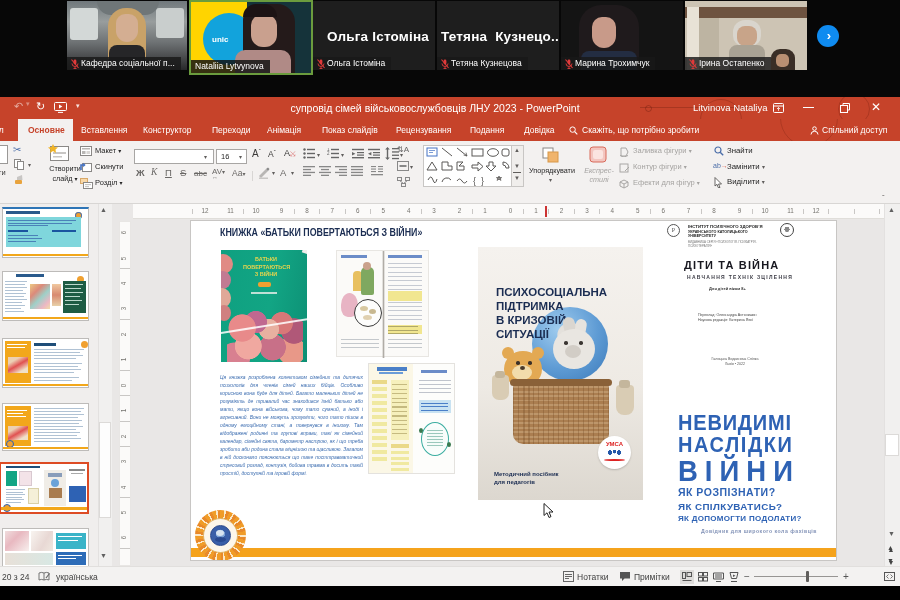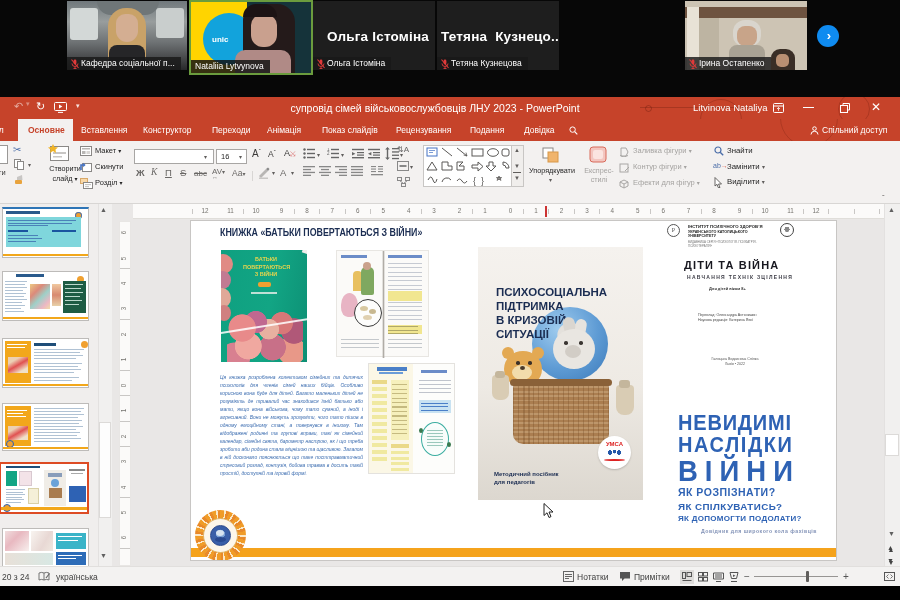--- a/index.html
+++ b/index.html
@@ -69,20 +69,32 @@
     <div class="bigname" style="left:4px;top:28px;">Тетяна&nbsp; Кузнецо...</div>
     <div class="lbl"><span class="mic">
             <svg width="8" height="10" viewBox="0 0 8 10">
               <rect x="2.6" y="0.5" width="2.8" height="5" rx="1.4" fill="#e03a3a"></rect>
               <path d="M1 4.5 a3 3 0 0 0 6 0 M4 7.5 v2 M2.5 9.5 h3" stroke="#e03a3a" stroke-width="0.9" fill="none"></path>
               <line x1="0.5" y1="0.5" x2="7.5" y2="9" stroke="#e03a3a" stroke-width="1.1"></line>
             </svg>
           </span>Тетяна Кузнецова</div>
   </div>
 
+  <div class="abs" style="left:561px;top:1px;width:122px;height:69px;background:#141414;overflow:hidden;">
+    <div class="abs" style="left:18px;top:4px;width:60px;height:66px;background:#1f1a1c;border-radius:22px 22px 0 0;"></div>
+    <div class="abs" style="left:31px;top:16px;width:24px;height:31px;background:#c89a89;border-radius:10px 10px 12px 12px;"></div>
+    <div class="abs" style="left:20px;top:50px;width:56px;height:20px;background:#232d42;border-radius:8px 8px 0 0;"></div>
+    <div class="lbl"><span class="mic">
+            <svg width="8" height="10" viewBox="0 0 8 10">
+              <rect x="2.6" y="0.5" width="2.8" height="5" rx="1.4" fill="#e03a3a"></rect>
+              <path d="M1 4.5 a3 3 0 0 0 6 0 M4 7.5 v2 M2.5 9.5 h3" stroke="#e03a3a" stroke-width="0.9" fill="none"></path>
+              <line x1="0.5" y1="0.5" x2="7.5" y2="9" stroke="#e03a3a" stroke-width="1.1"></line>
+            </svg>
+          </span>Марина Трохимчук</div>
+  </div>
 
   <div class="abs" style="left:685px;top:1px;width:122px;height:69px;background:#cdc4b4;overflow:hidden;">
     <div class="abs" style="left:0;top:6px;width:122px;height:11px;background:#6e5340;"></div>
     <div class="abs" style="left:2px;top:6px;width:12px;height:64px;background:#e8e2d6;"></div>
     <div class="abs" style="left:14px;top:17px;width:20px;height:53px;background:#bdb4a2;"></div>
     <div class="abs" style="left:48px;top:19px;width:28px;height:26px;background:#d9d5cd;border-radius:12px 12px 10px 10px;"></div>
     <div class="abs" style="left:52px;top:25px;width:20px;height:20px;background:#c8a489;border-radius:8px;"></div>
     <div class="abs" style="left:44px;top:44px;width:36px;height:26px;background:#a9a294;border-radius:8px 8px 0 0;"></div>
     <div class="abs" style="left:86px;top:48px;width:24px;height:22px;background:#3a2e26;border-radius:9px 9px 0 0;"></div>
     <div class="abs" style="left:91px;top:53px;width:13px;height:13px;background:#b98f72;border-radius:5px;"></div>
@@ -146,20 +158,21 @@
   <div class="tabtxt" style="left:322px;">Показ слайдів</div>
   <div class="tabtxt" style="left:396px;">Рецензування</div>
   <div class="tabtxt" style="left:470px;">Подання</div>
   <div class="tabtxt" style="left:524px;">Довідка</div>
   <div class="abs" style="left:569px;top:7px;">
         <svg width="9" height="9" viewBox="0 0 9 9">
           <circle cx="3.6" cy="3.6" r="2.7" fill="none" stroke="#fff" stroke-width="1"></circle>
           <line x1="5.7" y1="5.7" x2="8.3" y2="8.3" stroke="#fff" stroke-width="1.2"></line>
         </svg>
       </div>
+      <div class="tabtxt" style="left:582px;">Скажіть, що потрібно зробити</div>
   <div class="tabtxt" style="left:822px;">Спільний доступ</div>
   <div class="abs" style="left:810px;top:7px;">
         <svg width="9" height="9" viewBox="0 0 9 9">
           <circle cx="4.5" cy="2.6" r="1.8" fill="none" stroke="#fff" stroke-width="1"></circle>
           <path d="M1 8.5 a3.5 3.2 0 0 1 7 0" fill="none" stroke="#fff" stroke-width="1"></path>
         </svg>
       </div>
 </div>
 
 <div class="abs" style="left:0;top:141px;width:900px;height:63px;background:#f3f1f0;border-bottom:1px solid #d8d6d4;box-sizing:border-box;">
@@ -427,21 +440,21 @@
       </div>
   <div class="abs" style="left:524px;top:25px;width:56px;text-align:center;font-size:7.2px;color:#262626;">Упорядкувати</div>
   <div class="abs" style="left:549px;top:35px;font-size:6px;color:#605e5c;">▾</div>
 
   <div class="abs" style="left:588px;top:4px;">
         <svg width="20" height="19" viewBox="0 0 20 19">
           <rect x="2" y="2" width="16" height="15" rx="3" fill="#f3c6c0" stroke="#d86a5a"></rect>
           <rect x="5" y="5" width="10" height="9" rx="2" fill="#fbe4e0"></rect>
         </svg>
       </div>
-  <div class="abs" style="left:584px;top:25px;width:30px;text-align:center;font-size:7.2px;color:#a5a3a1;line-height:9px;">Експрес-<br>стилі</div>
+  <div class="abs" style="left:584px;top:25px;width:30px;text-align:center;font-size:7.2px;color:#a5a3a1;line-height:9px;font-style:italic;">Експрес-<br>стилі</div>
 
   <div class="abs" style="left:619px;top:6px;">
         <svg width="11" height="10" viewBox="0 0 11 10">
           <path d="M2 1 h5 l2 4 l-2 4 h-5 Z" fill="none" stroke="#a8a6a4"></path>
           <path d="M1 8.5 q4 3 8 0" stroke="#a8a6a4" fill="none"></path>
         </svg>
       </div>
   <div class="abs" style="left:633px;top:5px;font-size:7.5px;color:#a5a3a1;">Заливка фігури <span style="font-size:6px;">▾</span></div>
   <div class="abs" style="left:619px;top:22px;">
         <svg width="11" height="10" viewBox="0 0 11 10">

